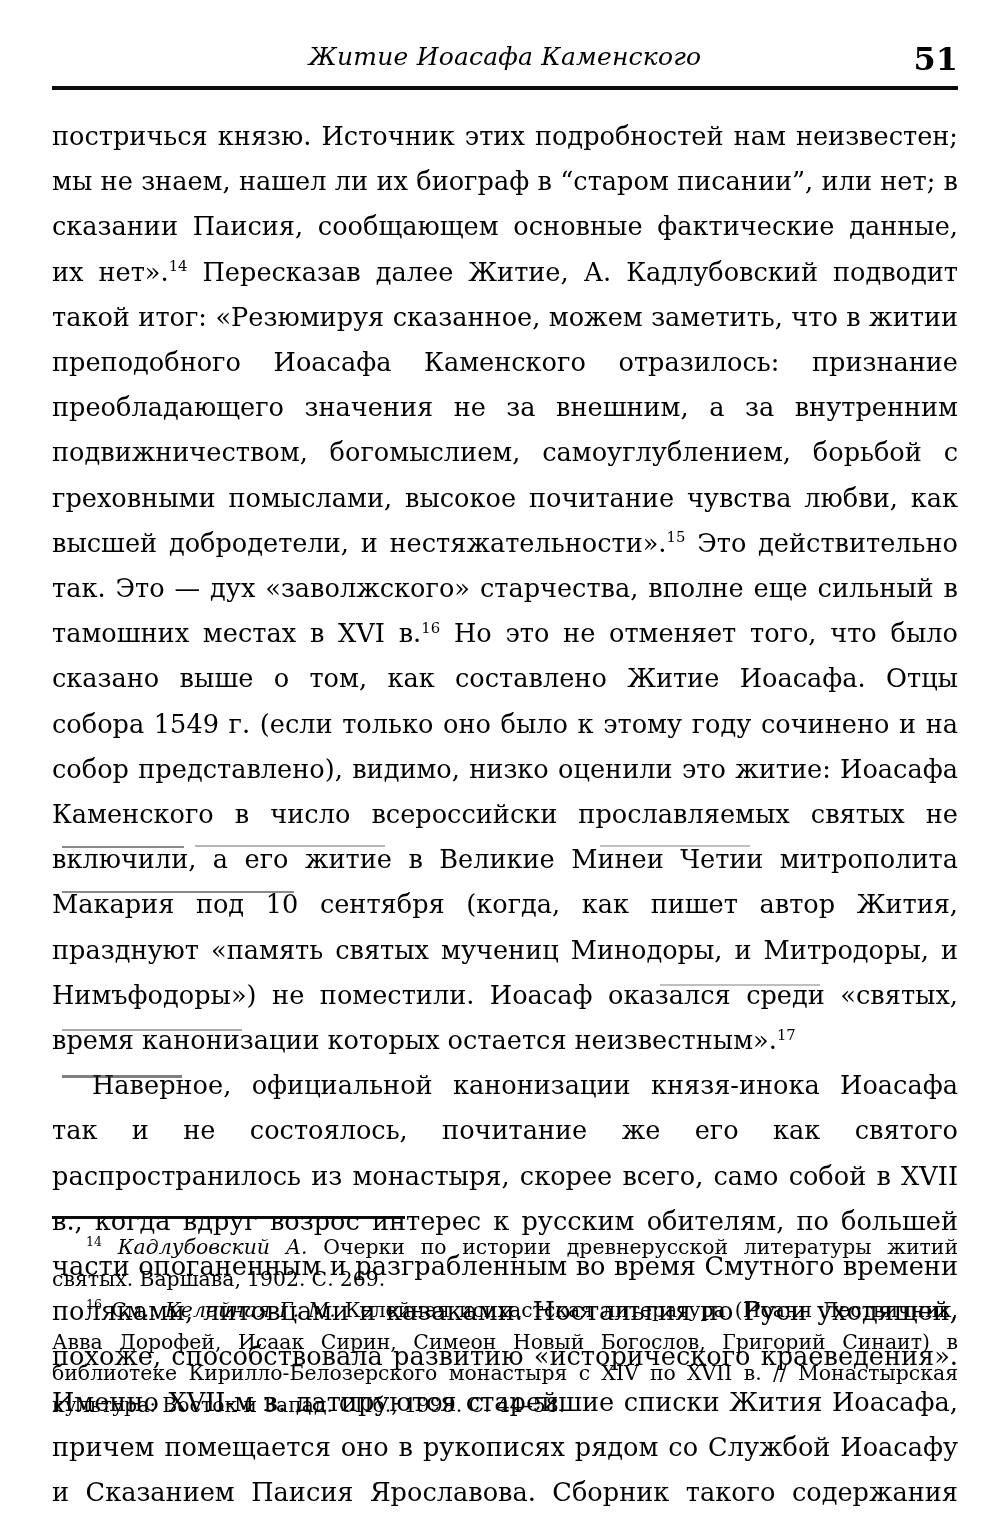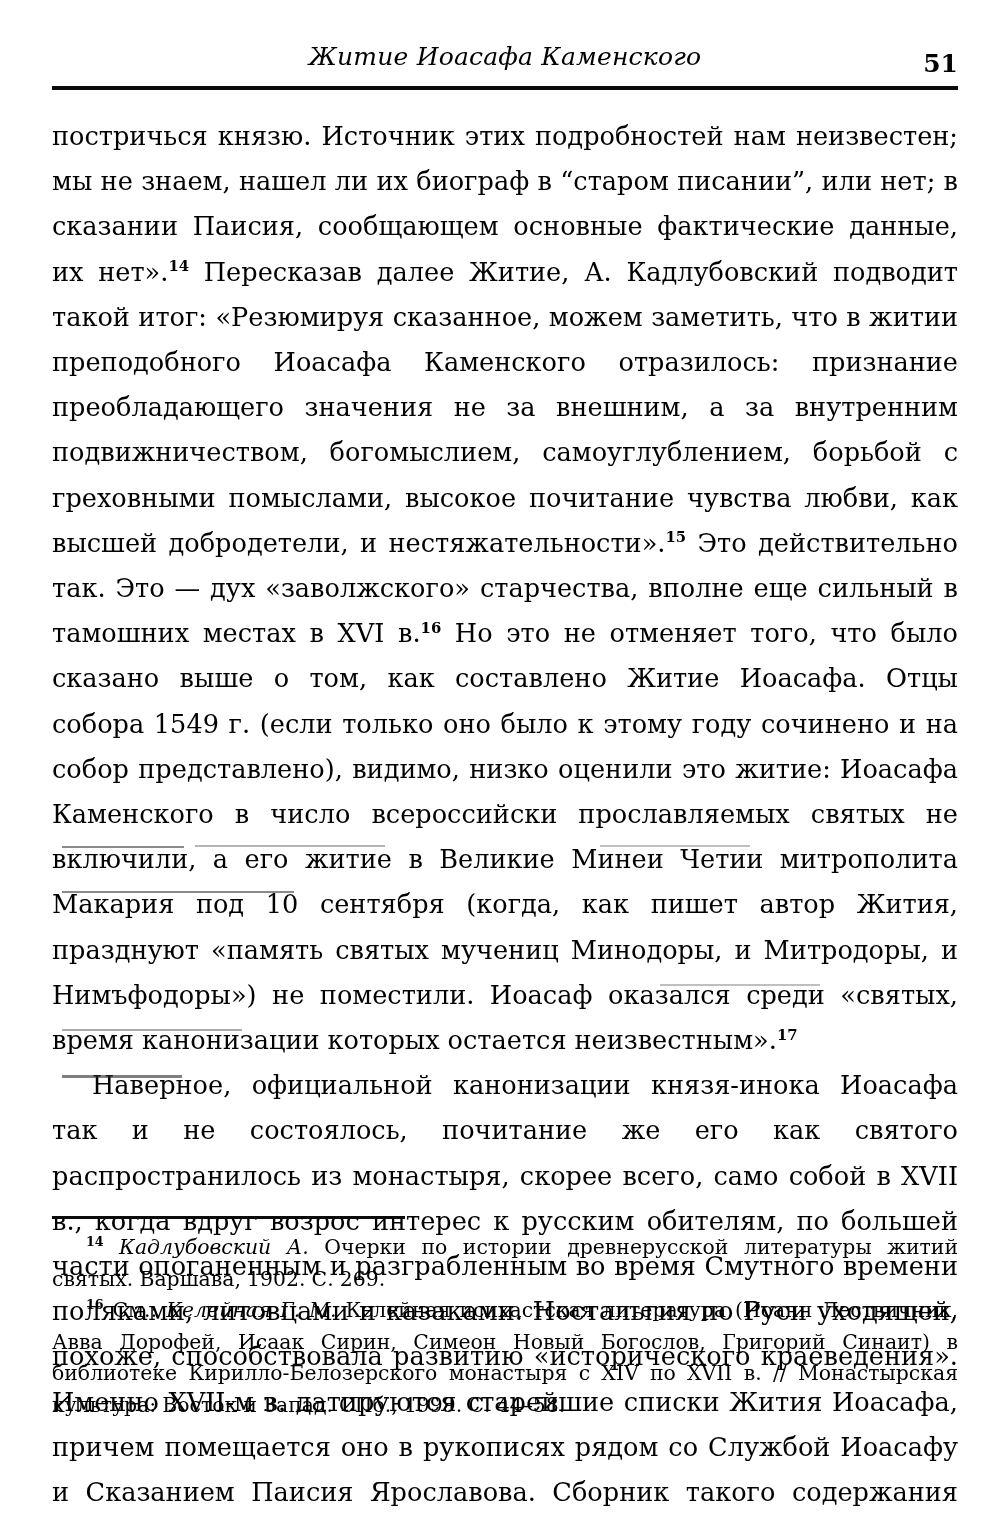--- a/index.html
+++ b/index.html
@@ -42,21 +42,21 @@
     font-style: italic;
     font-size: 25px;
     letter-spacing: 0.2px;
     white-space: nowrap;
   }
   .runhead-folio {
     position: absolute;
     right: 0;
     bottom: 0;
     font-weight: bold;
-    font-size: 25px;
+    font-size: 32px;
     font-style: normal;
   }
   .head-rule {
     position: absolute;
     left: 52px;
     top: 86px;
     width: 906px;
     height: 4px;
     background: #0b0b0b;
   }
@@ -78,21 +78,21 @@
     hyphens: manual;
   }
   .para.indent {
     text-indent: 40px;
   }
 
   sup.fn {
     font-size: 0.58em;
     vertical-align: super;
     line-height: 0;
-    font-weight: bold;
+    font-weight: normal;
     margin-top: 16px;
   }
 
   
   .fn-rule {
     position: absolute;
     left: 52px;
     top: 1216px;
     width: 353px;
     height: 3px;

